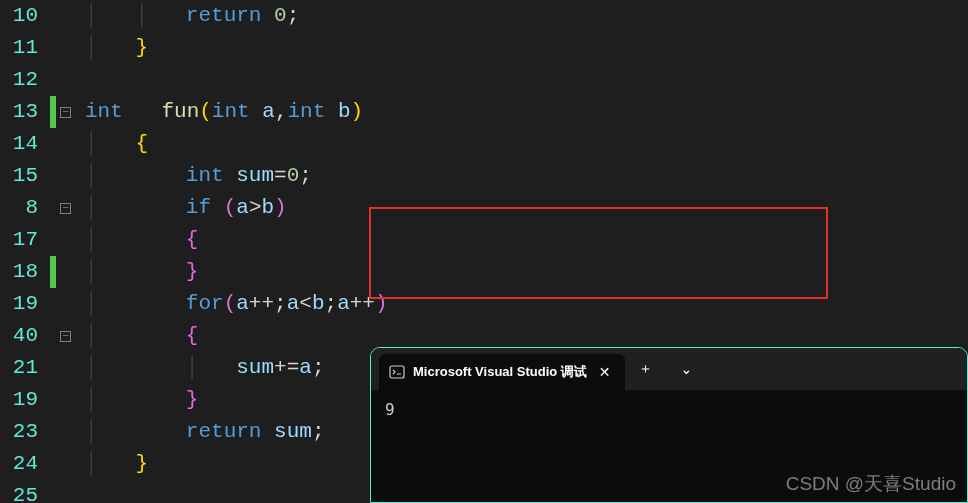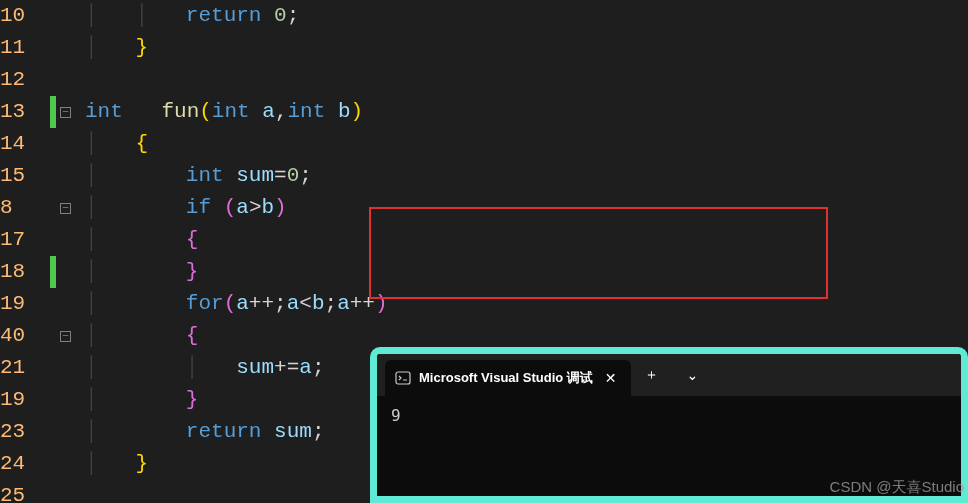--- a/index.html
+++ b/index.html
@@ -12,21 +12,22 @@
       overflow: hidden;
       position: relative;
     }
     .editor {
       display: flex;
       height: 100%;
     }
     .gutter {
       width: 50px;
       background: #1e1e1e;
-      color: #fdba74;
+      color: #5eead4;
+      text-align: right;
       padding-right: 12px;
       user-select: none;
     }
     .gutter-line {
       height: 32px;
       line-height: 32px;
     }
     .margin {
       width: 35px;
       background: #1e1e1e;
@@ -90,21 +91,21 @@
     }
     
     .terminal-window {
       position: absolute;
       left: 370px;
       top: 347px;
       width: 598px;
       height: 156px;
       background: #0c0c0c;
       border-radius: 10px 10px 0 0;
-      border: 7px solid #5eead4;
+      border: 1px solid #5eead4;
       overflow: hidden;
     }
     .terminal-titlebar {
       height: 42px;
       background: #202020;
       display: flex;
       align-items: center;
       color: #ffffff;
       font-family: "Segoe UI", sans-serif;
       font-size: 13px;
@@ -144,25 +145,25 @@
       font-size: 14px;
     }
     .terminal-body {
       padding: 10px 14px;
       color: #cccccc;
       font-family: Consolas, monospace;
       font-size: 16px;
     }
     .watermark {
       position: absolute;
-      right: 4px;
+      right: 12px;
       bottom: 6px;
       color: #999999;
       font-family: "Segoe UI", sans-serif;
-      font-size: 15px;
+      font-size: 19px;
       opacity: 0.8;
     }
   </style>
 </head>
 <body>
 
 <div class="editor">
   <div class="gutter">
     <div class="gutter-line">10</div>
     <div class="gutter-line">11</div>

